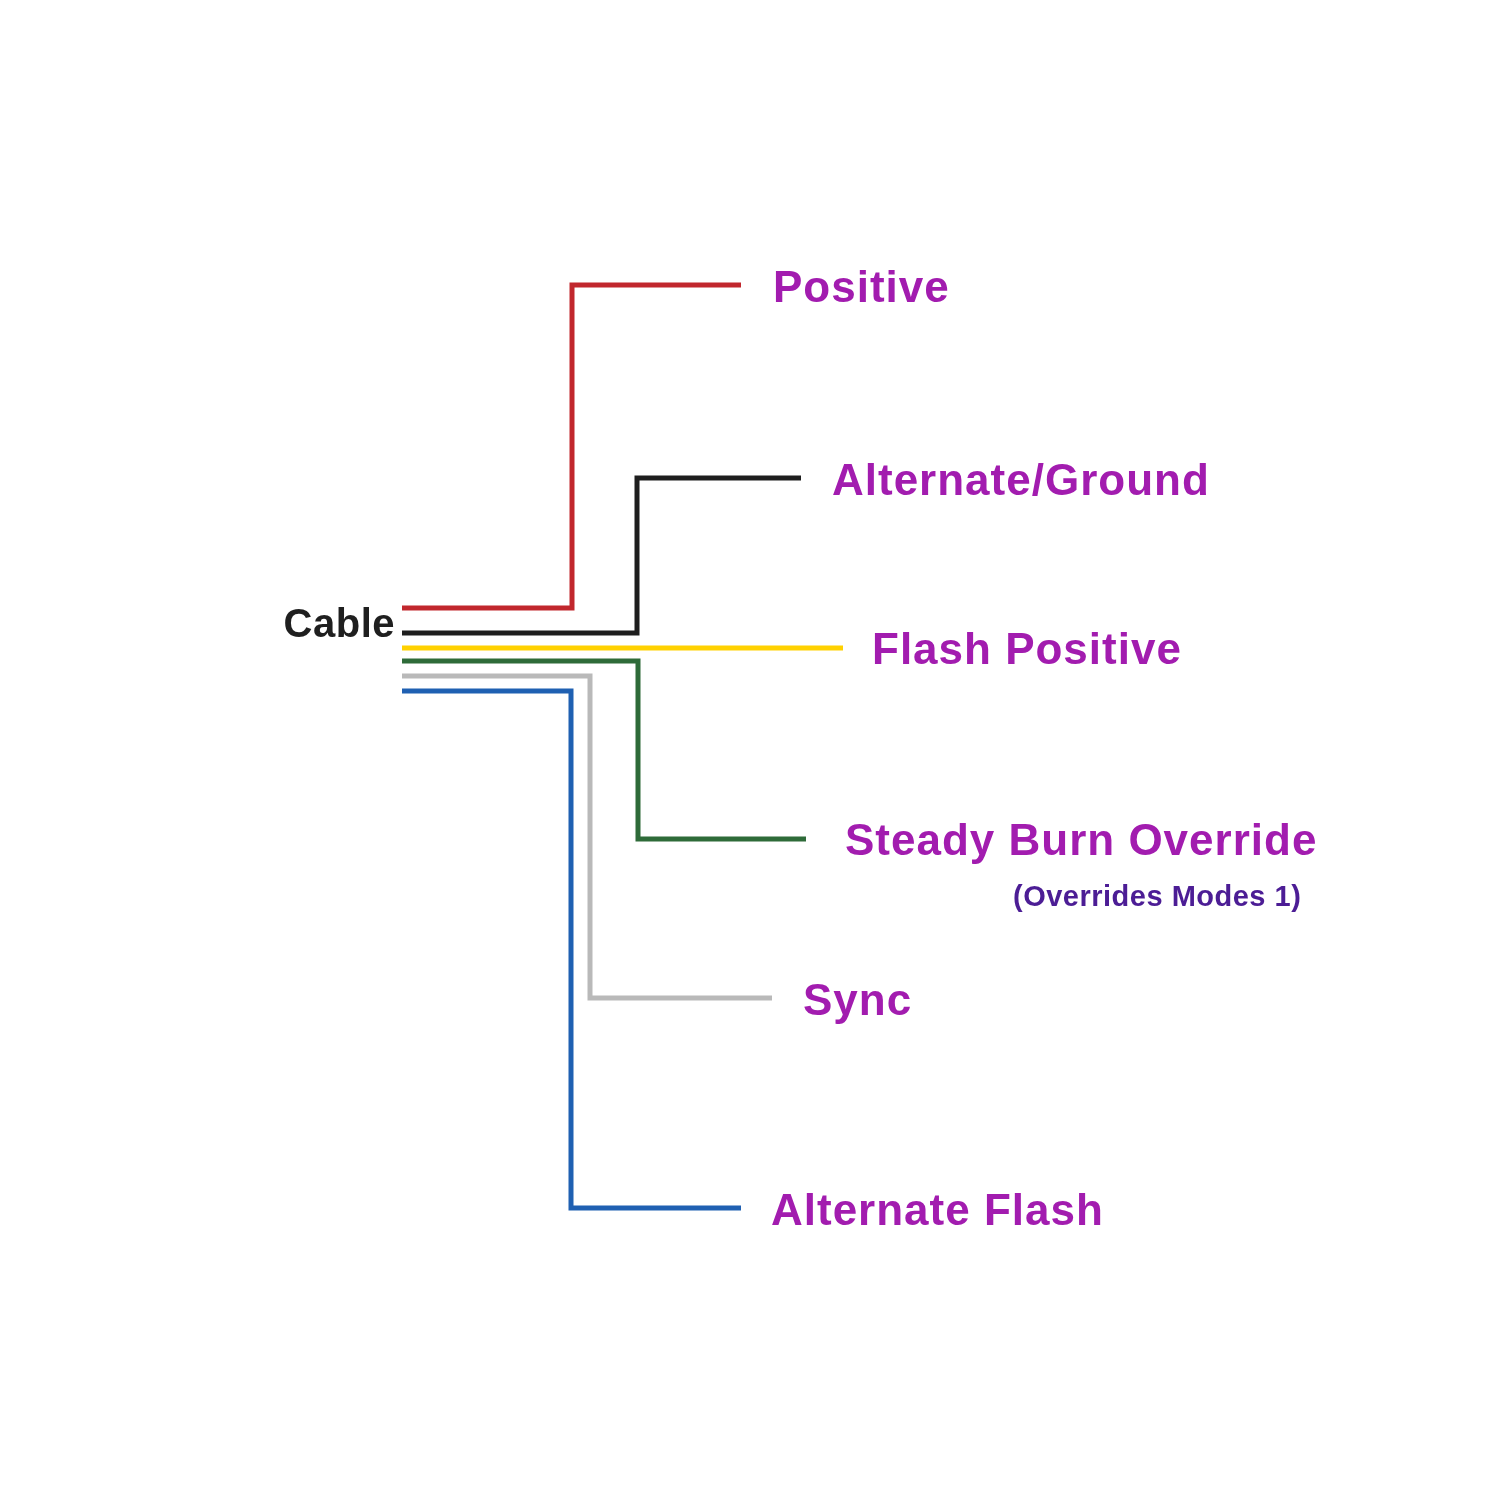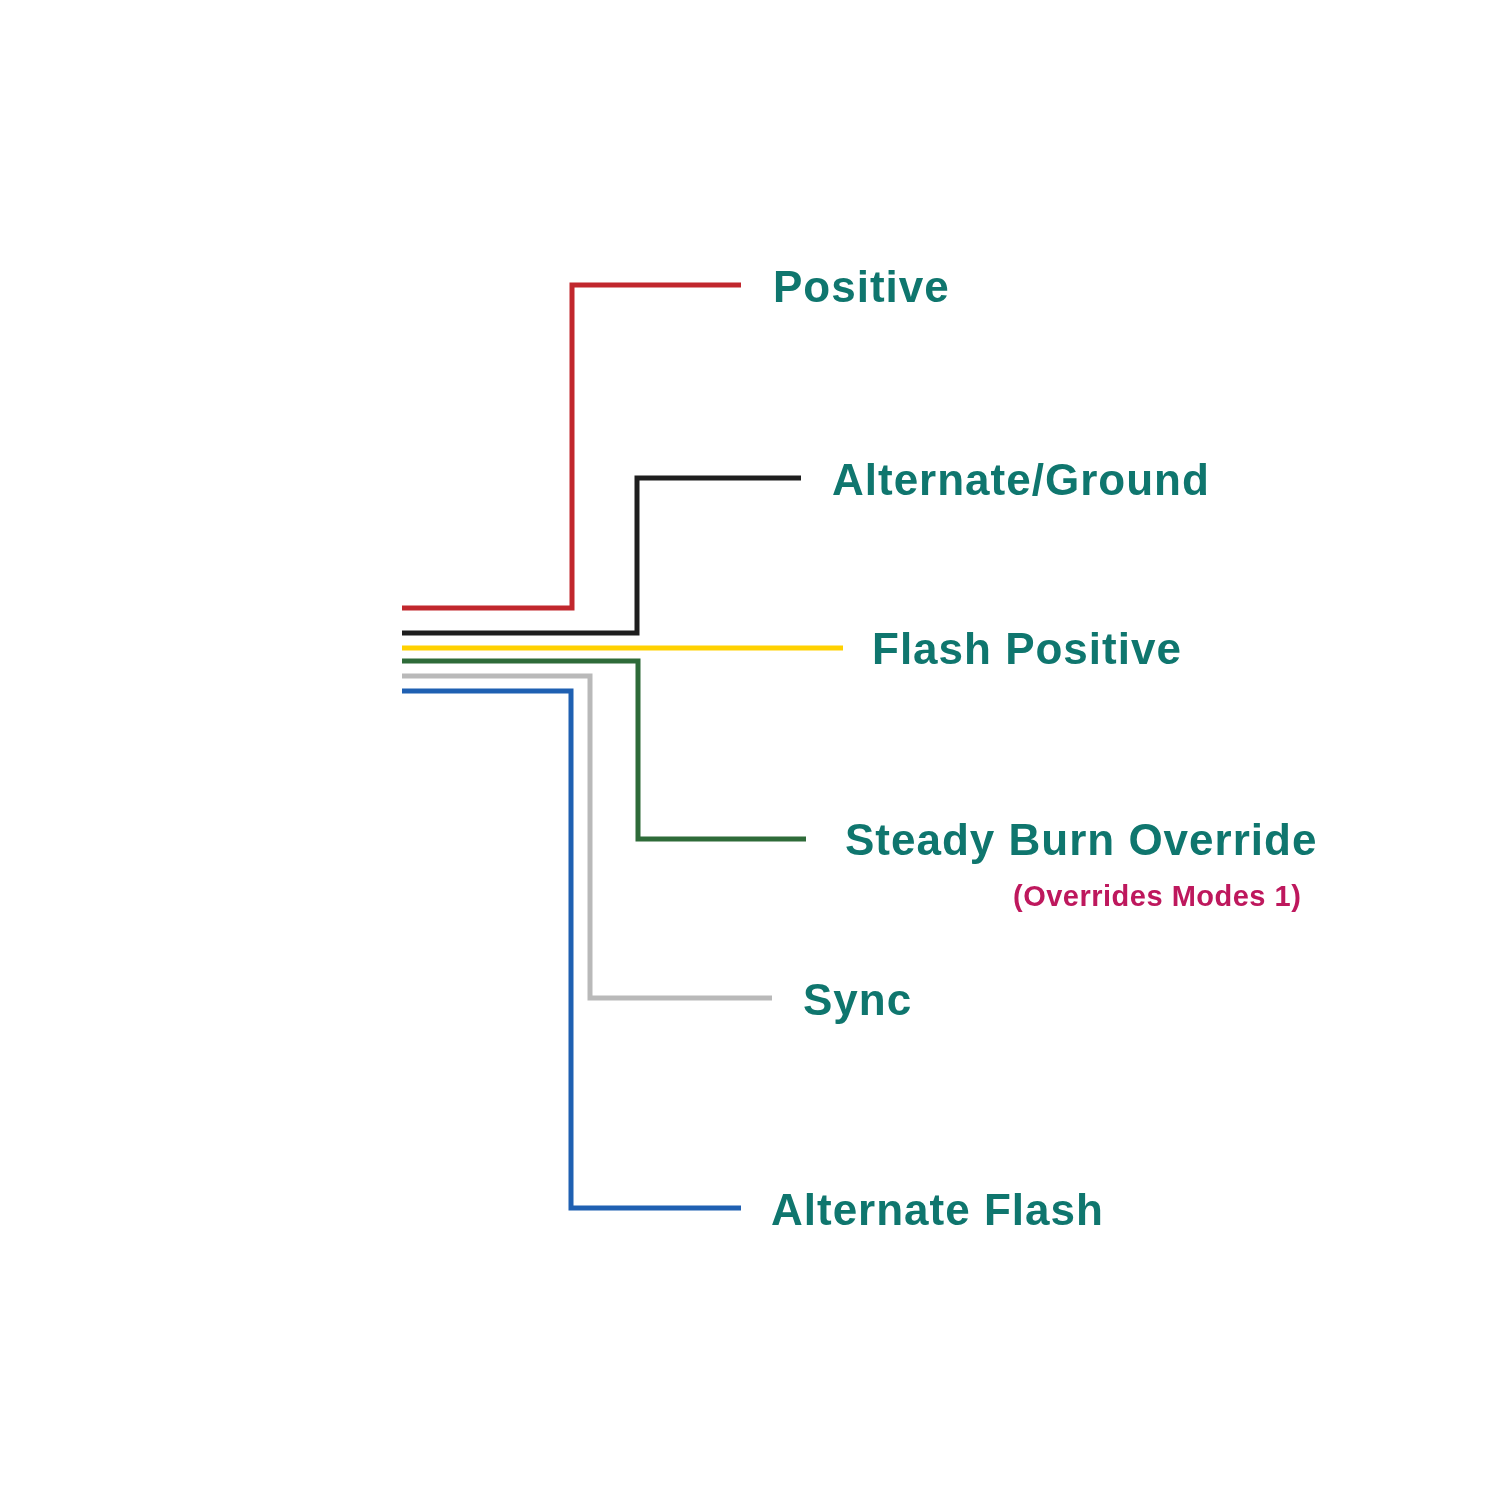--- a/index.html
+++ b/index.html
@@ -30,47 +30,48 @@
     font-weight: 600;
     color: #1f1f1f;
     letter-spacing: 0.5px;
     white-space: nowrap;
   }
   .wire-label {
     position: absolute;
     transform: translateY(-50%);
     font-size: 44px;
     font-weight: 700;
-    color: #0f766e;
+    color: #a21caf;
     letter-spacing: 1px;
     white-space: nowrap;
   }
   .wire-sublabel {
     position: absolute;
     transform: translateY(-50%);
     font-size: 29px;
     font-weight: 600;
-    color: #be185d;
+    color: #4c1d95;
     letter-spacing: 0.5px;
     white-space: nowrap;
   }
 </style>
 </head>
 <body>
 
 <div class="canvas">
   <svg class="wires-svg" id="wires-svg" width="1500" height="1500" viewBox="0 0 1500 1500">
       <polyline points="402,608 572,608 572,285 741,285" fill="none" stroke="#c1272d" stroke-width="5" stroke-linejoin="miter"></polyline>
       <polyline points="402,633 637,633 637,478 801,478" fill="none" stroke="#1e1e1e" stroke-width="5" stroke-linejoin="miter"></polyline>
       <polyline points="402,648 843,648" fill="none" stroke="#ffd100" stroke-width="5" stroke-linejoin="miter"></polyline>
       <polyline points="402,661 638,661 638,839 806,839" fill="none" stroke="#2e6b39" stroke-width="5" stroke-linejoin="miter"></polyline>
       <polyline points="402,676 590,676 590,998 772,998" fill="none" stroke="#b9b9b9" stroke-width="5" stroke-linejoin="miter"></polyline>
       <polyline points="402,691 571,691 571,1208 741,1208" fill="none" stroke="#1f60b2" stroke-width="5" stroke-linejoin="miter"></polyline>
     </svg>
   <div class="diagram-title">
+    <div>Cable</div>
   </div>
   <div id="labels-layer">
       <div class="wire-label" style="left: 773px; top: 287px;">Positive</div>
       <div class="wire-label" style="left: 832px; top: 480px;">Alternate/Ground</div>
       <div class="wire-label" style="left: 872px; top: 649px;">Flash Positive</div>
       <div class="wire-label" style="left: 801px; top: 840px; margin-left: 44px;">Steady Burn Override</div>
       <div class="wire-sublabel" style="left: 1013px; top: 896px;">(Overrides Modes 1)</div>
       <div class="wire-label" style="left: 803px; top: 1000px;">Sync</div>
       <div class="wire-label" style="left: 771px; top: 1210px;">Alternate Flash</div>
     </div>

